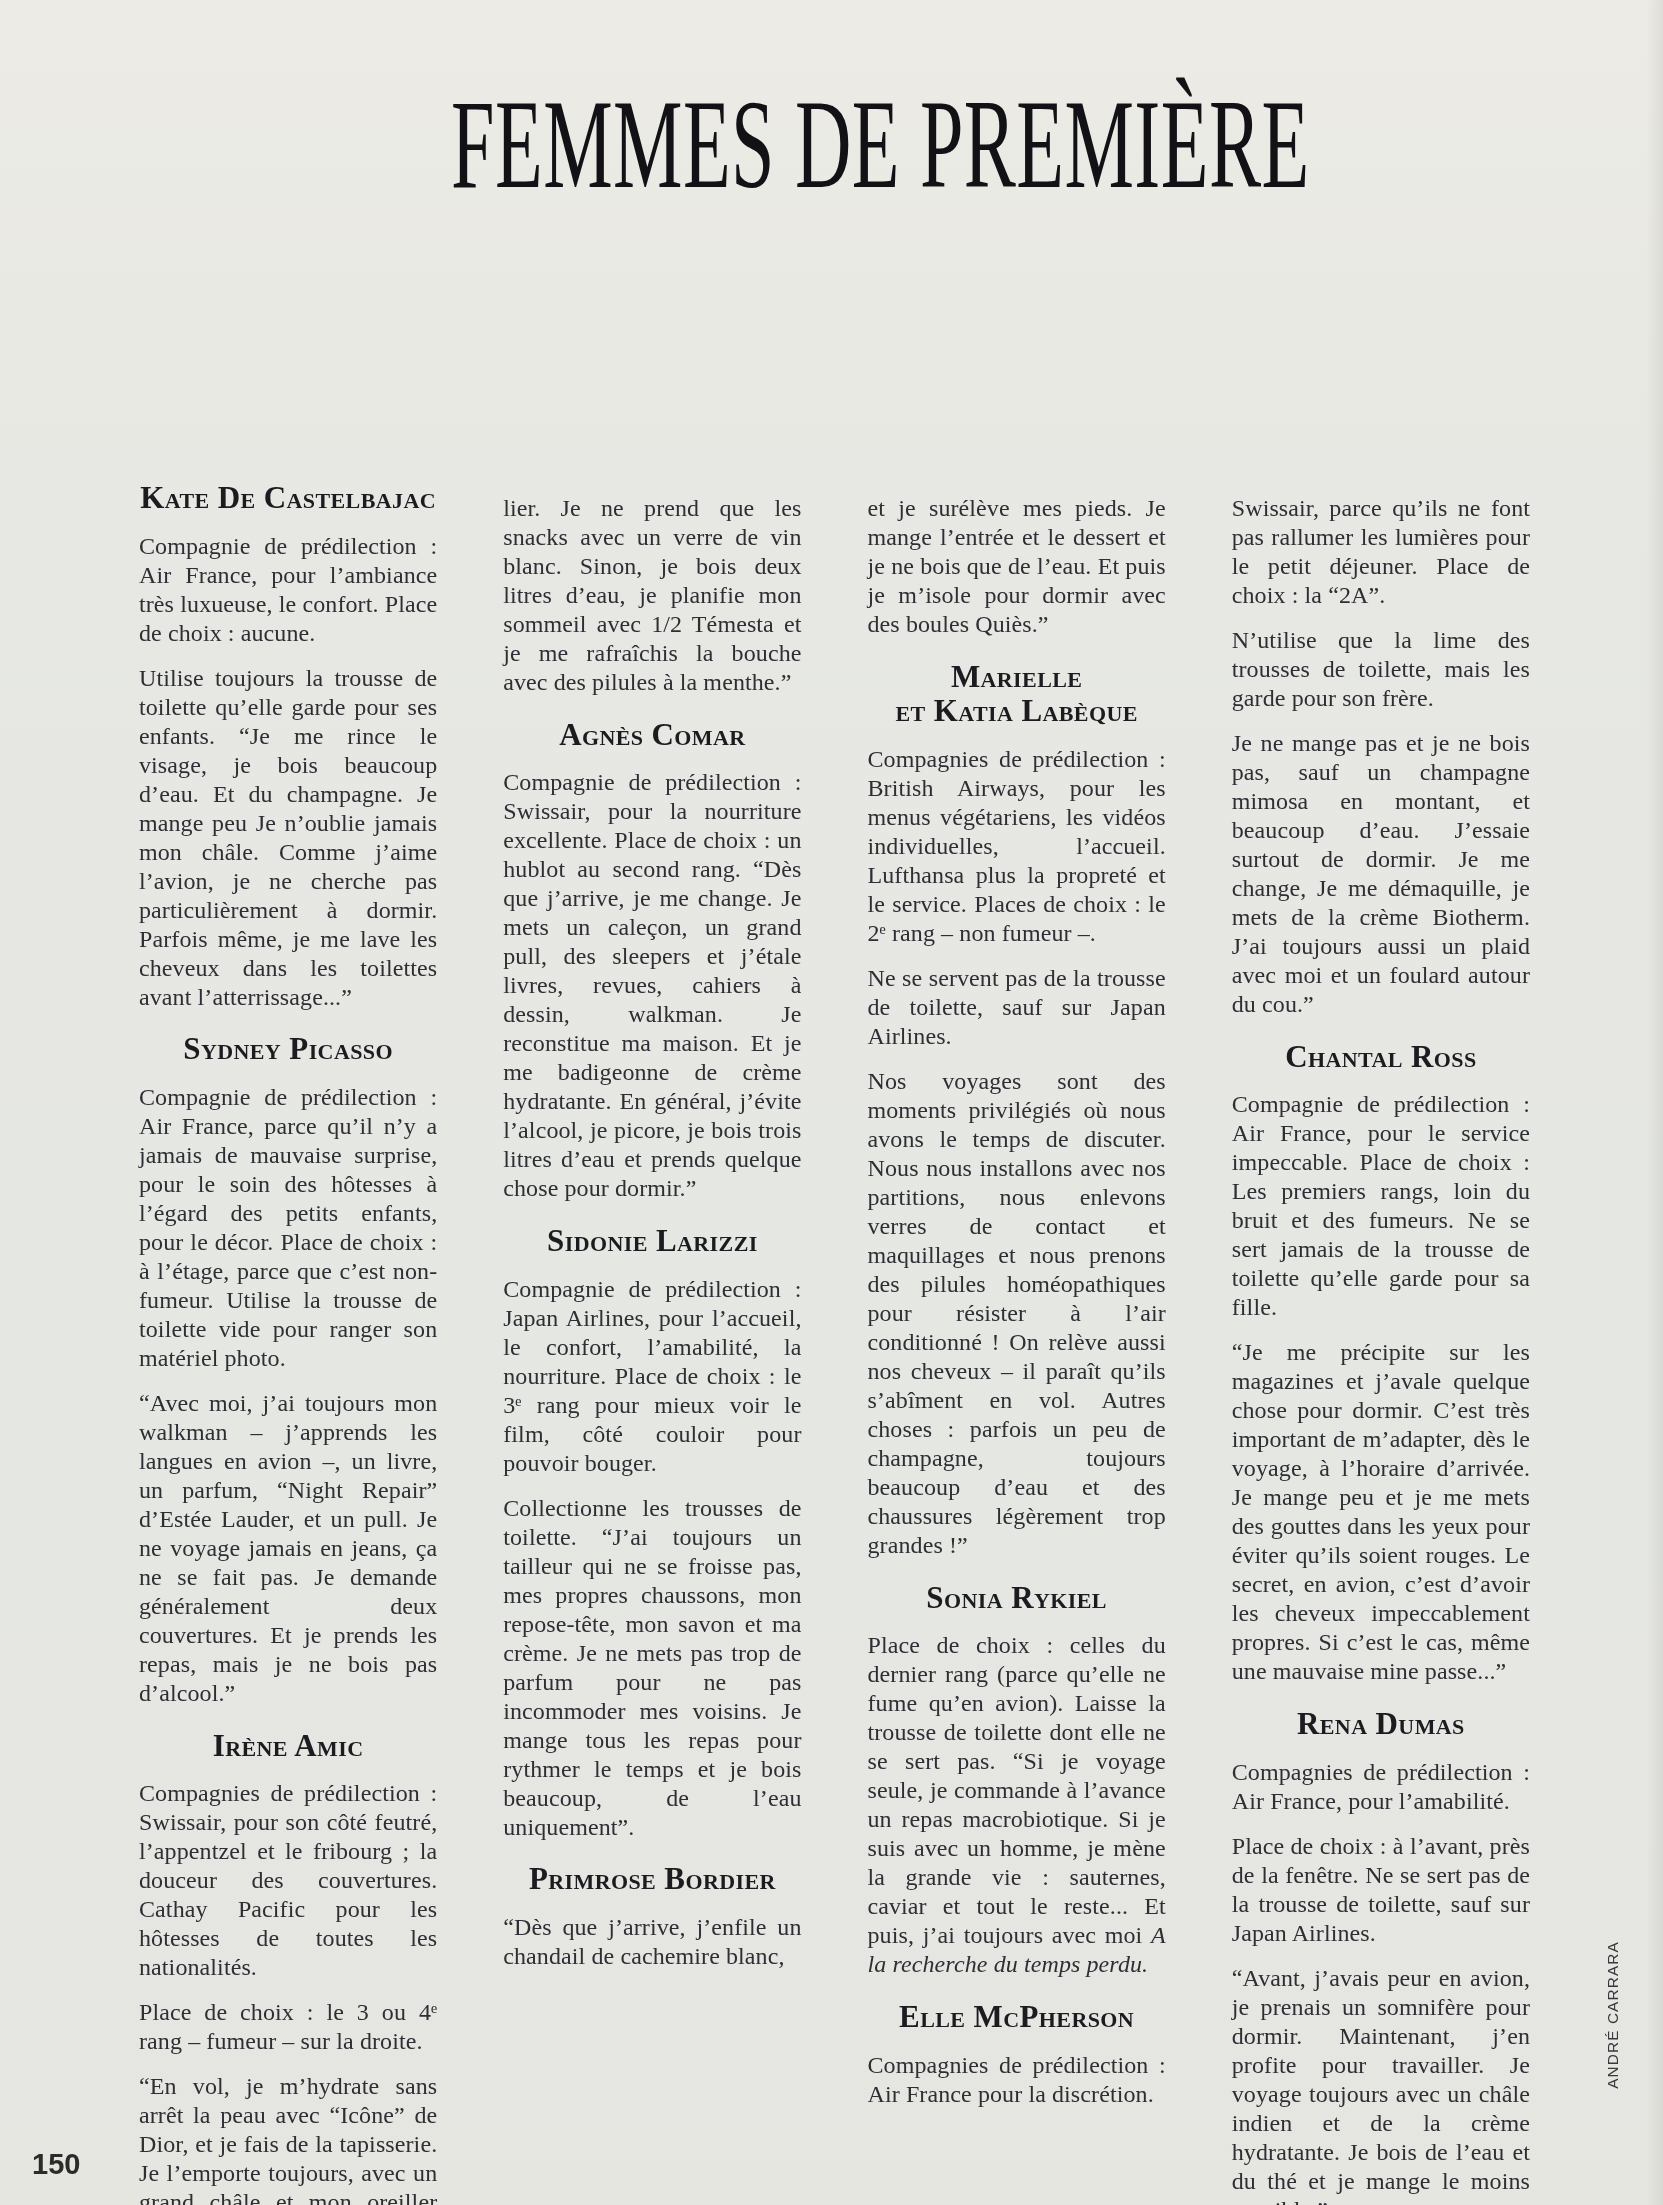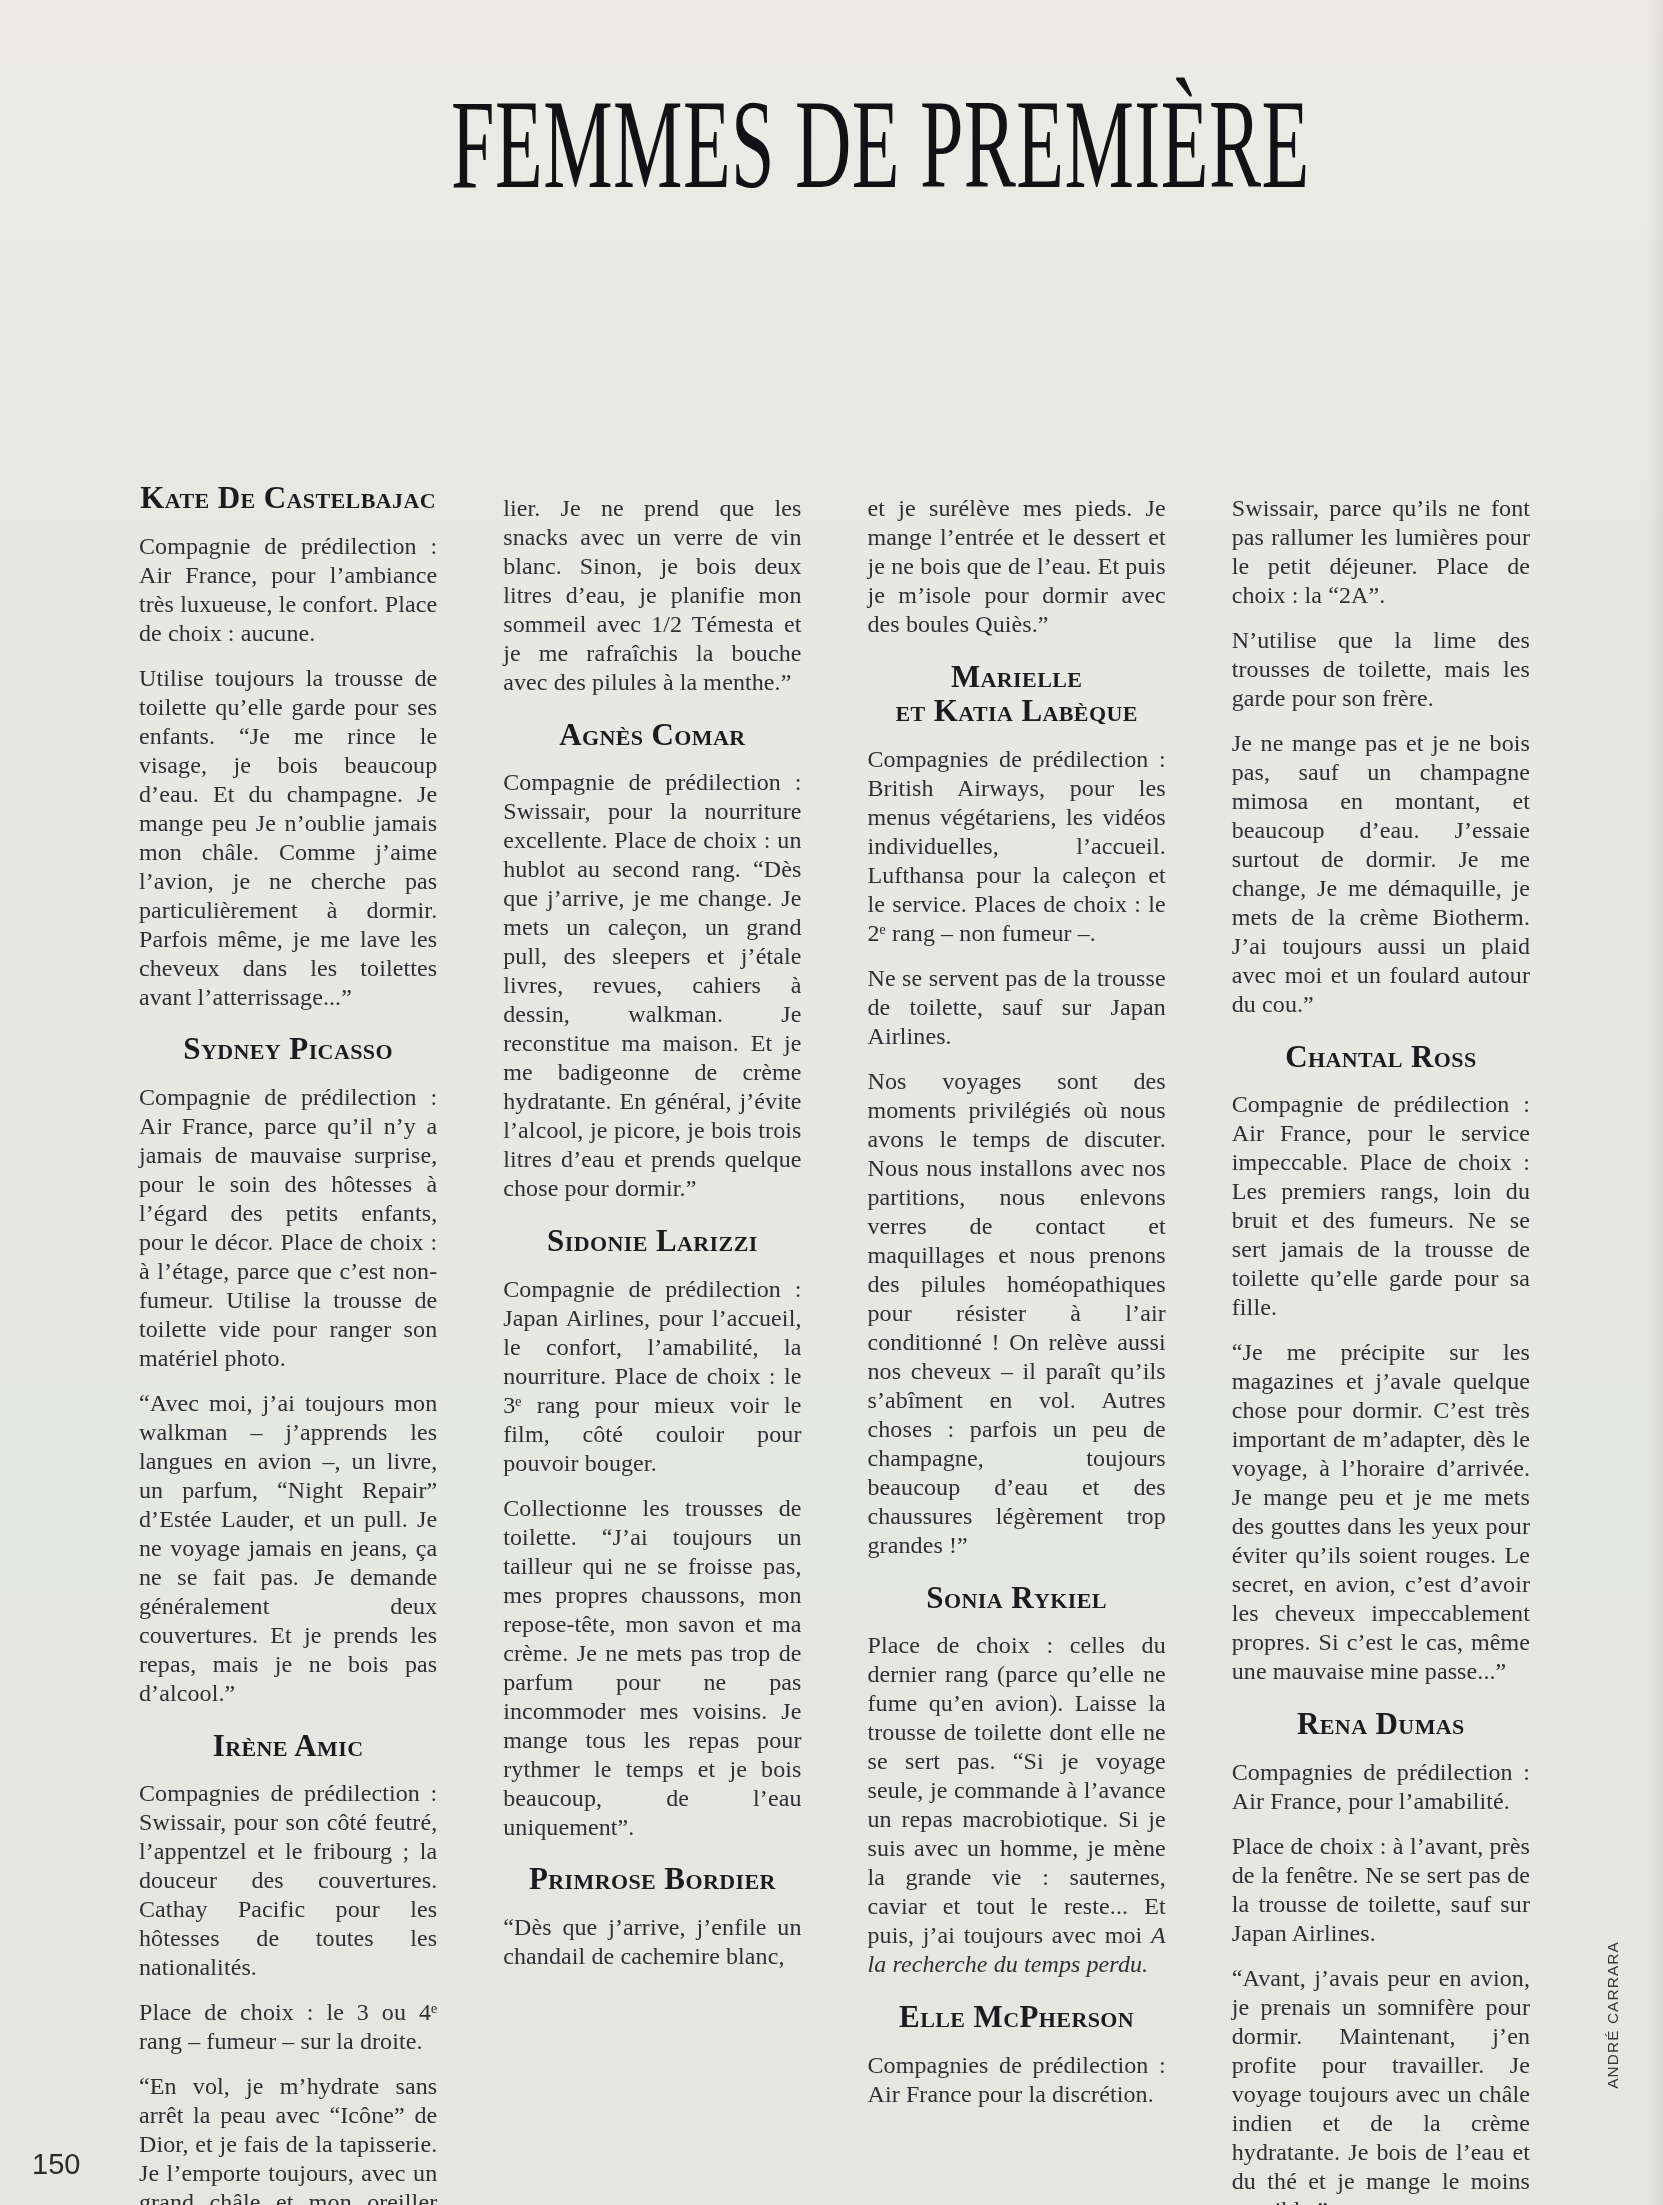--- a/index.html
+++ b/index.html
@@ -34,21 +34,21 @@
   }
   .col > h3:first-child{margin-top:2.9px;}
   .hline{display:block;}
   .byline{
     font-variant:small-caps;text-align:left;
     letter-spacing:0.4px;margin-top:1.5px !important;color:#26262c !important;
   }
   .book-title{font-style:italic;}
   .page-number{
     position:absolute;left:32px;top:2148px;
-    font-family:"Liberation Sans", sans-serif;font-size:29px;color:#2b2b2b;
+    font-family:"Liberation Sans", sans-serif;font-size:29px;color:#2b2b2b;font-weight:bold;
   }
   .photo-credit{
     position:absolute;left:1613px;top:2015px;
     transform:translate(-50%,-50%) rotate(-90deg);
     font-family:"Liberation Sans", sans-serif;font-size:15.4px;
     letter-spacing:1.1px;color:#38383c;white-space:nowrap;
   }
 </style>
 </head>
 <body>
@@ -84,21 +84,21 @@
     <h3>Primrose Bordier</h3>
     <p>“Dès que j’arrive, j’enfile un chandail de cachemire blanc,</p>
   </div>
 
   <div class="col">
     <p>et je surélève mes pieds. Je mange l’entrée et le dessert et je ne bois que de l’eau. Et puis je m’isole pour dormir avec des boules Quiès.”</p>
     <h3>
       <span class="hline">Marielle</span>
       <span class="hline">et Katia Labèque</span>
     </h3>
-    <p>Compagnies de prédilection : British Airways, pour les menus végétariens, les vidéos individuelles, l’accueil. Lufthansa pour la caleçon et le service. Places de choix : le 2ᵉ rang – non fumeur –.</p>
+    <p>Compagnies de prédilection : British Airways, pour les menus végétariens, les vidéos individuelles, l’accueil. Lufthansa plus la propreté et le service. Places de choix : le 2ᵉ rang – non fumeur –.</p>
     <p>Ne se servent pas de la trousse de toilette, sauf sur Japan Airlines.</p>
     <p>Nos voyages sont des moments privilégiés où nous avons le temps de discuter. Nous nous installons avec nos partitions, nous enlevons verres de contact et maquillages et nous prenons des pilules homéopathiques pour résister à l’air conditionné ! On relève aussi nos cheveux – il paraît qu’ils s’abîment en vol. Autres choses : parfois un peu de champagne, toujours beaucoup d’eau et des chaussures légèrement trop grandes !”</p>
     <h3>Sonia Rykiel</h3>
     <p><span>Place de choix : celles du dernier rang (parce qu’elle ne fume qu’en avion). Laisse la trousse de toilette dont elle ne se sert pas. “Si je voyage seule, je commande à l’avance un repas macrobiotique. Si je suis avec un homme, je mène la grande vie : sauternes, caviar et tout le reste... Et puis, j’ai toujours avec moi </span><em class="book-title">A la recherche du temps perdu.</em></p>
     <h3>Elle McPherson</h3>
     <p>Compagnies de prédilection : Air France pour la discrétion.</p>
   </div>
 
   <div class="col">
     <p>Swissair, parce qu’ils ne font pas rallumer les lumières pour le petit déjeuner. Place de choix : la “2A”.</p>

